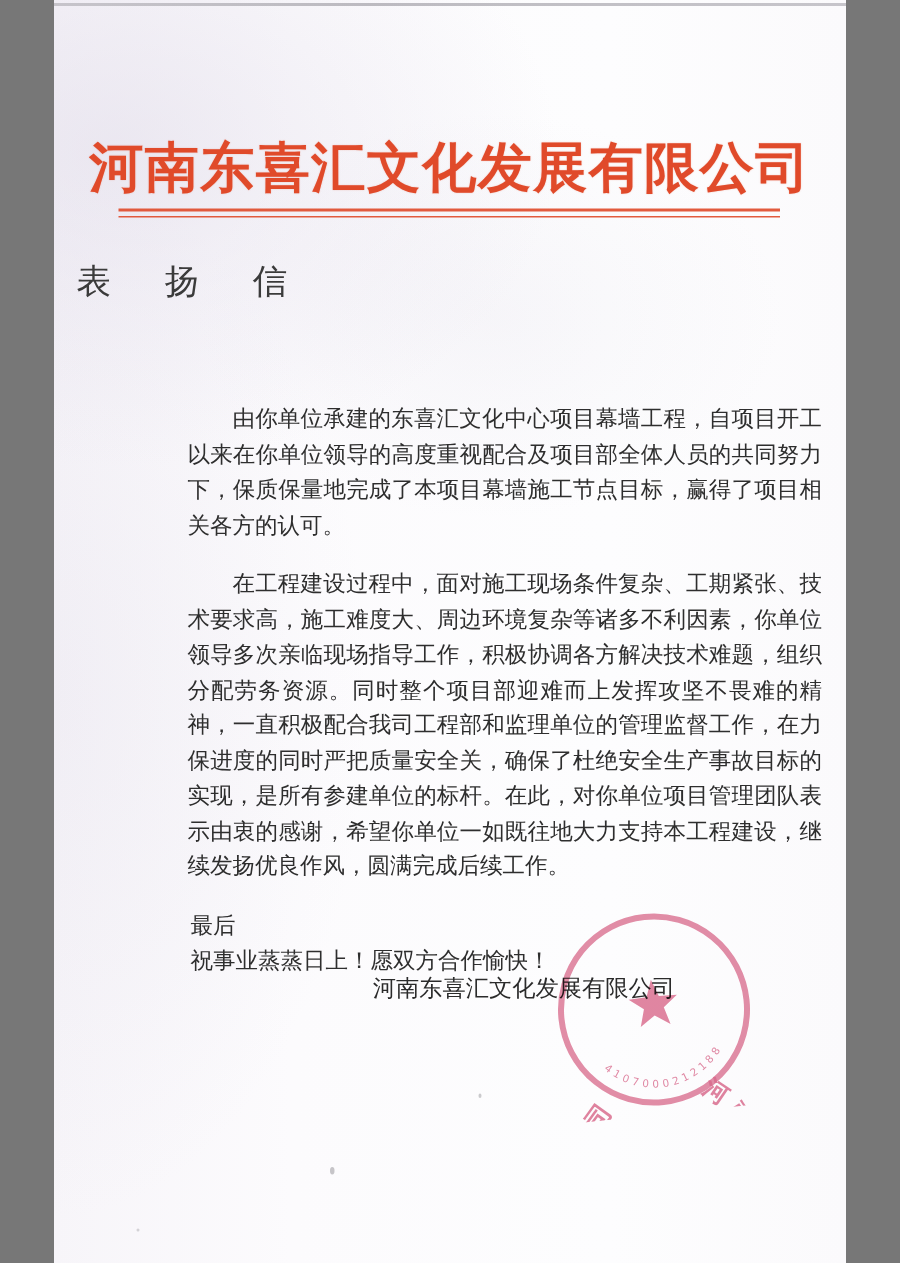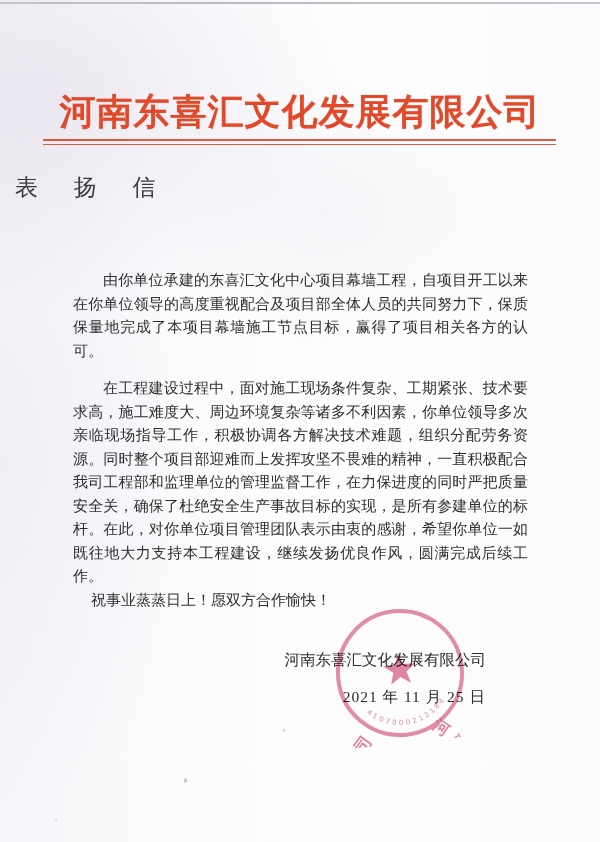--- a/index.html
+++ b/index.html
@@ -3,21 +3,21 @@
 <meta charset="utf-8">
 <style>
   html, body {
     margin: 0;
     padding: 0;
     background: #777;
     font-family: "Liberation Serif", "DejaVu Serif", serif;
   }
   .page {
     position: relative;
-    width: 600px;
+    width: 528px;
     height: 842px;
     margin: 0 auto;
     overflow: hidden;
     background:
       radial-gradient(ellipse 420px 300px at 8% 12%, rgba(214,208,226,0.40), rgba(214,208,226,0) 70%),
       radial-gradient(ellipse 300px 500px at 0% 55%, rgba(220,216,230,0.25), rgba(220,216,230,0) 70%),
       radial-gradient(ellipse 260px 180px at 55% 25%, rgba(222,219,231,0.22), rgba(222,219,231,0) 75%),
       linear-gradient(90deg, #f7f5f9 0%, #fcfbfd 30%, #fdfdfe 70%, #fbfafc 100%);
     color: #2e2e2e;
     text-decoration: underline;
@@ -65,21 +65,21 @@
     width: 455px;
     font-size: 15px;
     line-height: 23.5px;
     color: #2e2e2e;
   }
   .salutation {
     font-size: 15.5px;
     margin: 0;
   }
   .letter-body p.body-paragraph {
-    margin: 0;
+    margin: 16px;
     text-align: justify;
     text-indent: 2em;
   }
   .para-1 { margin-top: 24px !important; }
   .para-2 { margin-top: 14px !important; }
   .closing-lead  { margin: 12px 0 0 18px; }
   .closing-wish  { margin: 0 0 0 18px; }
   .signature-block {
     position: absolute;
     top: 648px; right: 114px;
@@ -117,26 +117,26 @@
 
   <h1 class="company-header">河南东喜汇文化发展有限公司</h1>
 
   <div class="double-rule"></div>
 
   <h2 class="letter-title">表 扬 信</h2>
 
   <div class="letter-body">
     <p class="body-paragraph para-1">由你单位承建的东喜汇文化中心项目幕墙工程，自项目开工以来在你单位领导的高度重视配合及项目部全体人员的共同努力下，保质保量地完成了本项目幕墙施工节点目标，赢得了项目相关各方的认可。</p>
     <p class="body-paragraph para-2">在工程建设过程中，面对施工现场条件复杂、工期紧张、技术要求高，施工难度大、周边环境复杂等诸多不利因素，你单位领导多次亲临现场指导工作，积极协调各方解决技术难题，组织分配劳务资源。同时整个项目部迎难而上发挥攻坚不畏难的精神，一直积极配合我司工程部和监理单位的管理监督工作，在力保进度的同时严把质量安全关，确保了杜绝安全生产事故目标的实现，是所有参建单位的标杆。在此，对你单位项目管理团队表示由衷的感谢，希望你单位一如既往地大力支持本工程建设，继续发扬优良作风，圆满完成后续工作。</p>
+    <p class="closing-lead">最后</p>
     <p class="closing-wish">祝事业蒸蒸日上！愿双方合作愉快！</p>
   </div>
 
   <div class="signature-block">
     <p class="signature-company">河南东喜汇文化发展有限公司</p>
-    <p class="signature-date">2021 年 11 月 25 日</p>
   </div>
 
   <svg class="company-seal" viewBox="0 0 140 140" xmlns="http://www.w3.org/2000/svg">
     <defs>
       <path id="seal-name-arc" d="M 70,122 A 52,52 0 1 1 69.9,122" fill="none"></path>
       <path id="seal-serial-arc" d="M 27.5,100 A 52,52 0 0 0 112.5,100" fill="none"></path>
     </defs>
     <circle cx="70" cy="70" r="62" fill="none" stroke="#d5537a" stroke-width="4" stroke-opacity="0.78"></circle>
     <text font-size="16.5" letter-spacing="4" fill="#d5537a" fill-opacity="0.85" font-family="Liberation Serif, DejaVu Serif, serif" font-weight="bold">
       <textPath href="#seal-name-arc" startOffset="8%">河南东喜汇文化发展有限公司</textPath>

